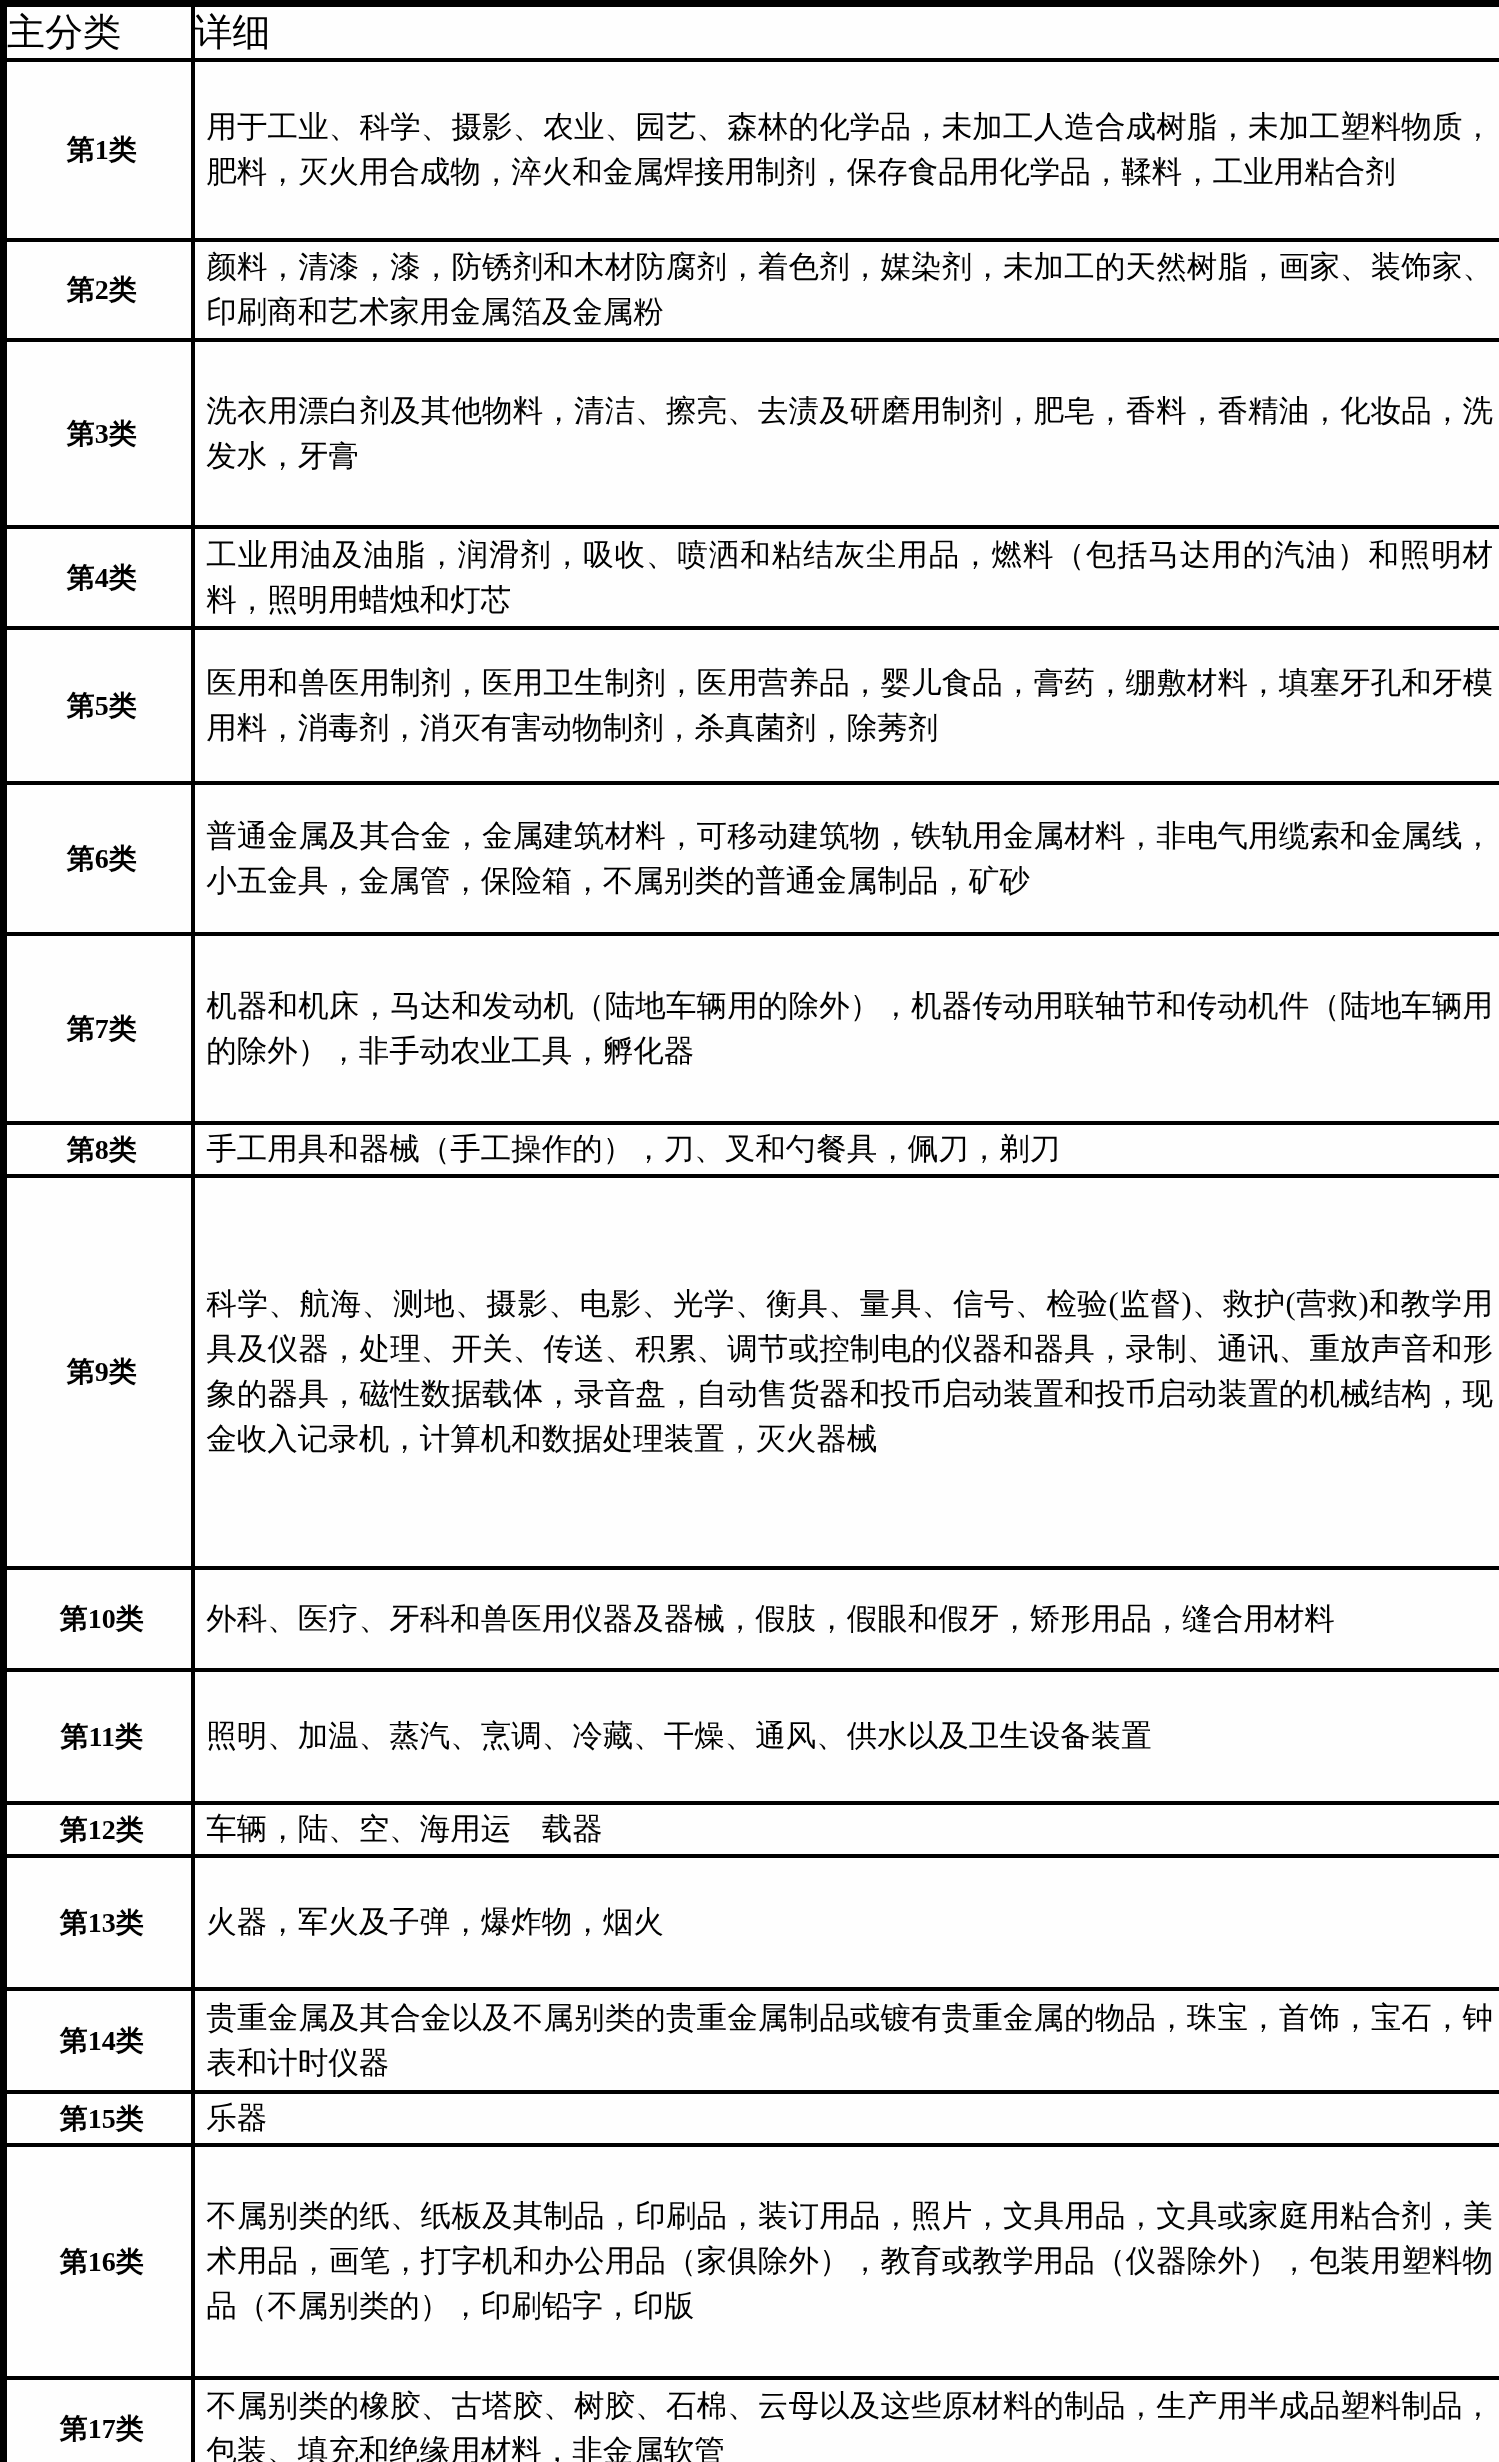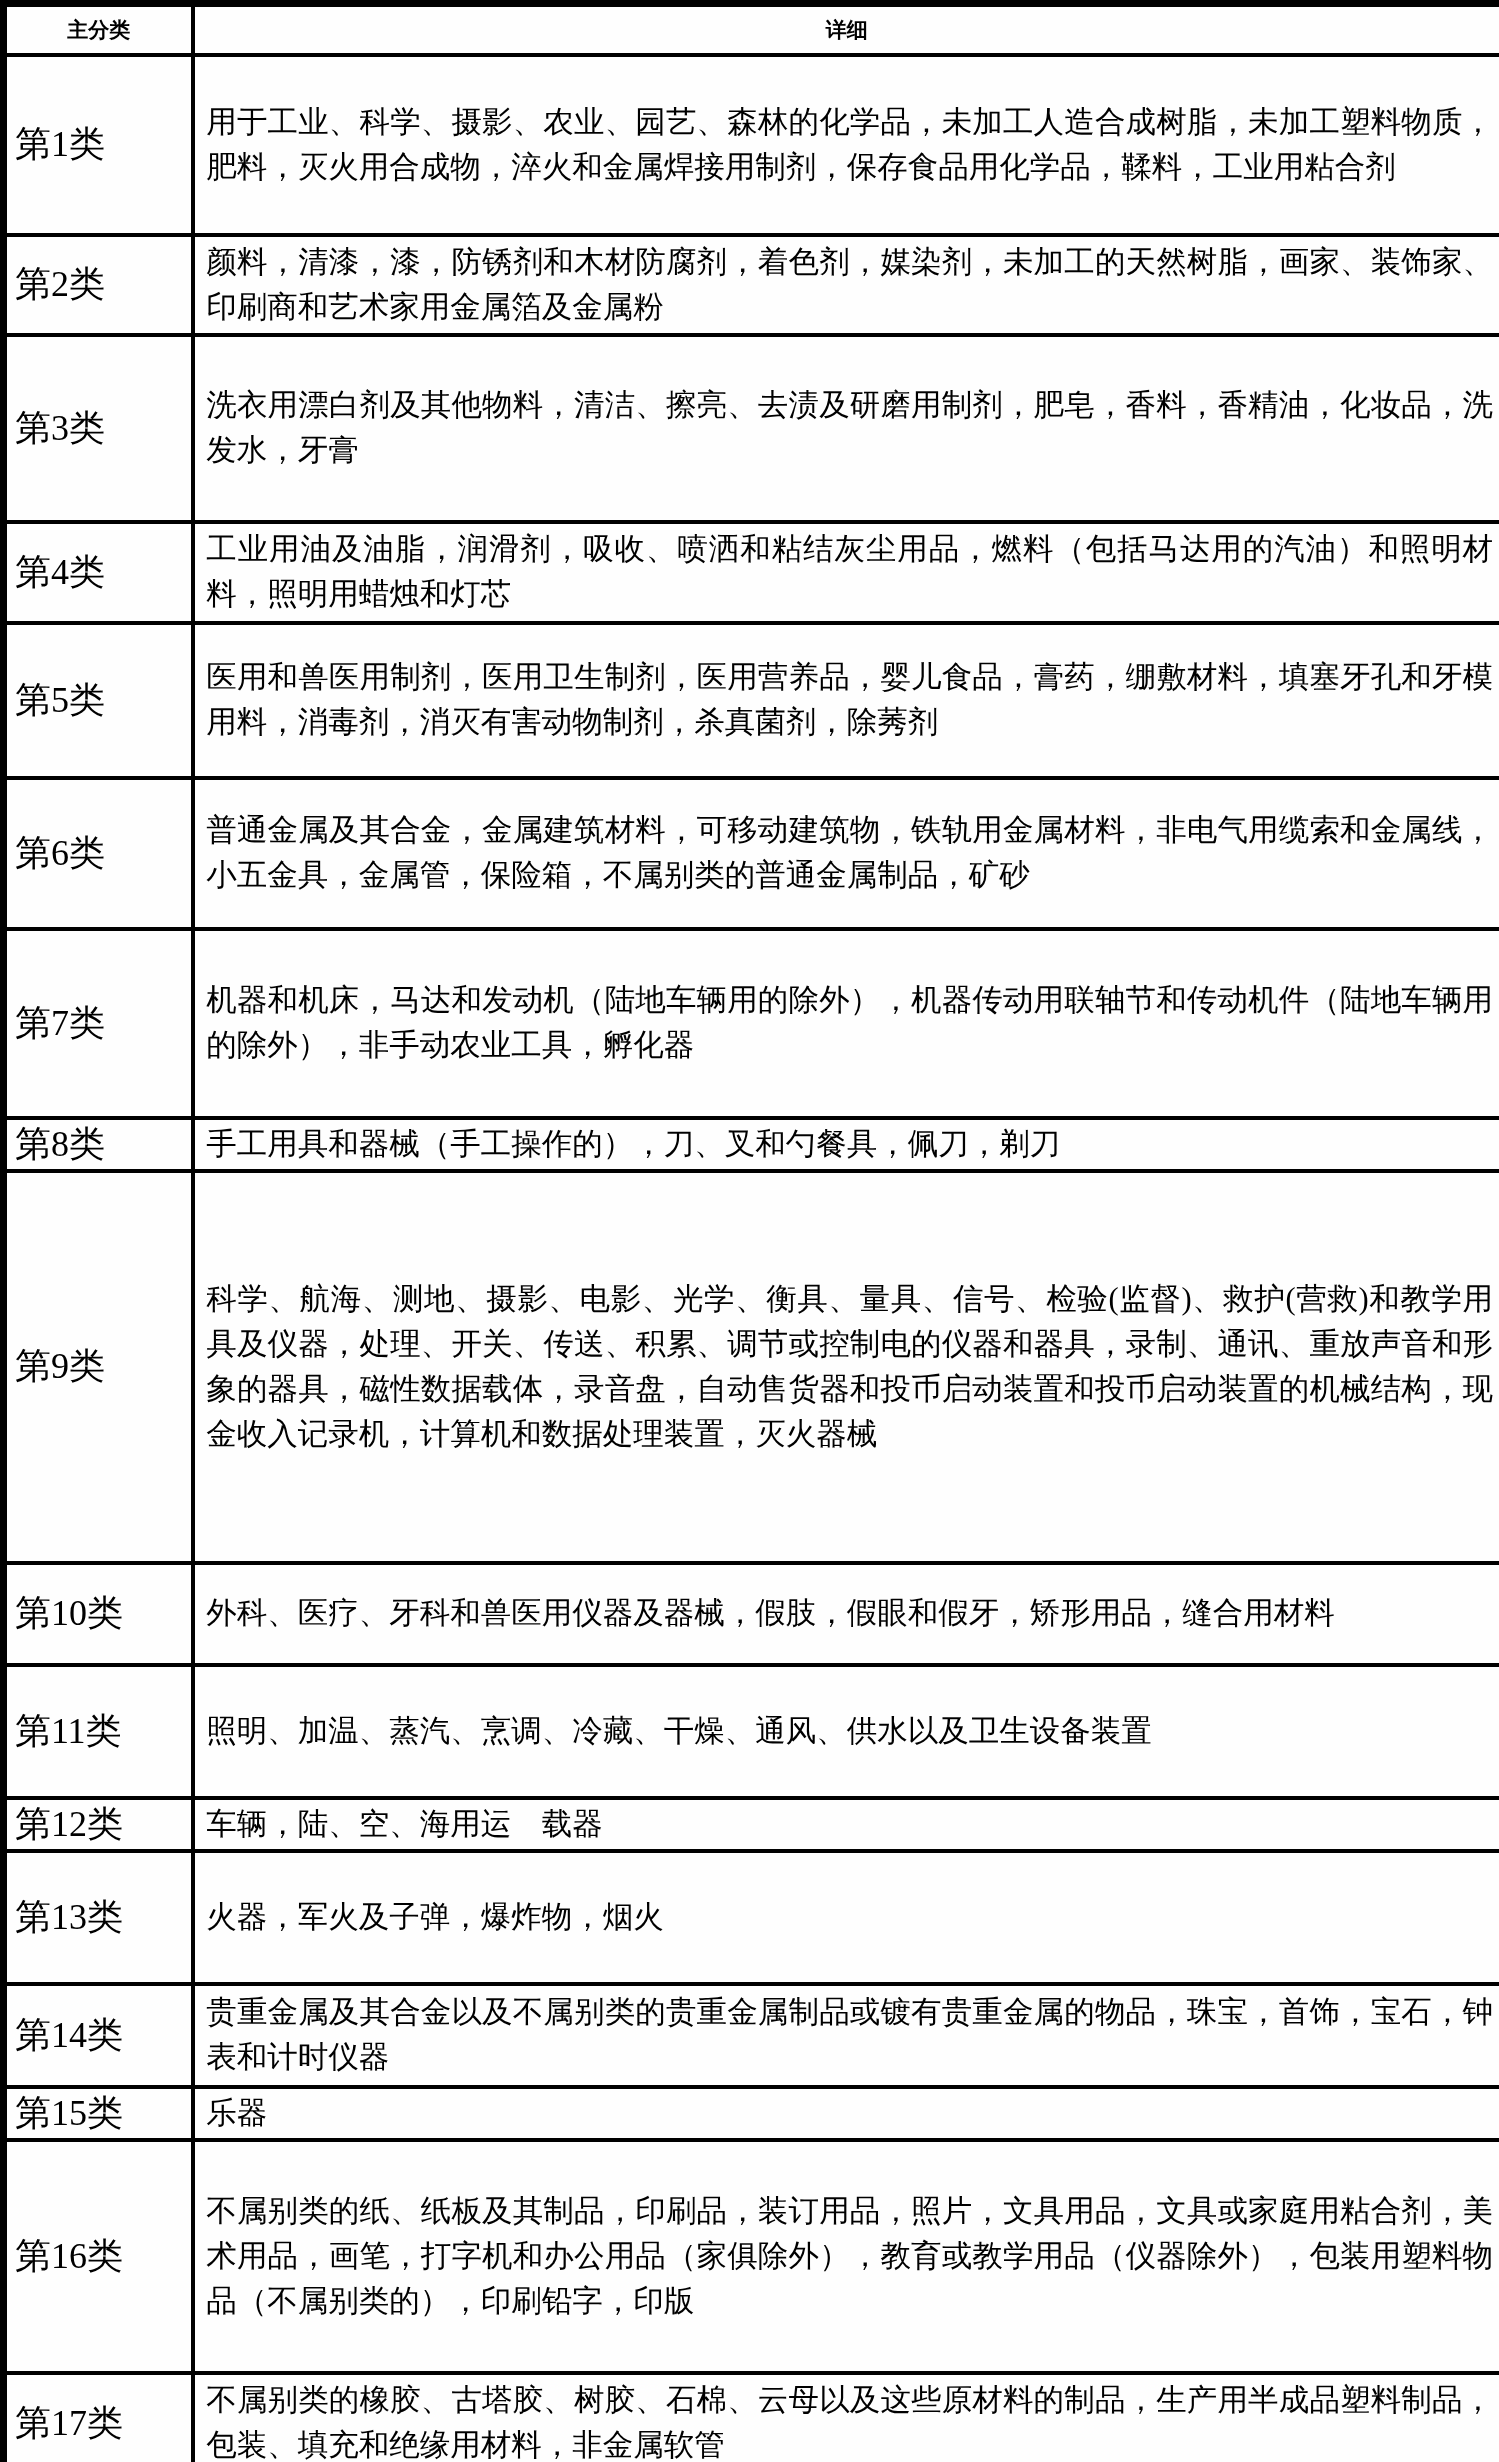--- a/index.html
+++ b/index.html
@@ -24,32 +24,32 @@
   table.class-table th,
   table.class-table td {
     border: 4.9px solid #000;
     overflow: hidden;
   }
   col.c-cat { width: 189px; }
   col.c-det { width: 1310px; }
 
   thead tr { height: 51px; }
   thead th {
-    font-size: 21px;
-    font-weight: 700;
-    text-align: center;
+    font-size: 38px;
+    font-weight: 400;
+    text-align: left;
     vertical-align: middle;
     padding: 0;
     border-bottom-width: 6.9px;
   }
 
   td.cat-cell {
-    font-size: 36px;
-    font-weight: 400;
-    text-align: left;
+    font-size: 28px;
+    font-weight: 700;
+    text-align: center;
     vertical-align: middle;
     padding: 0 2px 0 7.9px;
     white-space: nowrap;
   }
   td.det-cell {
     font-size: 30.5px;
     line-height: 45px;
     text-align: justify;
     vertical-align: middle;
     padding: 2px 5.9px 2px 11.8px;

